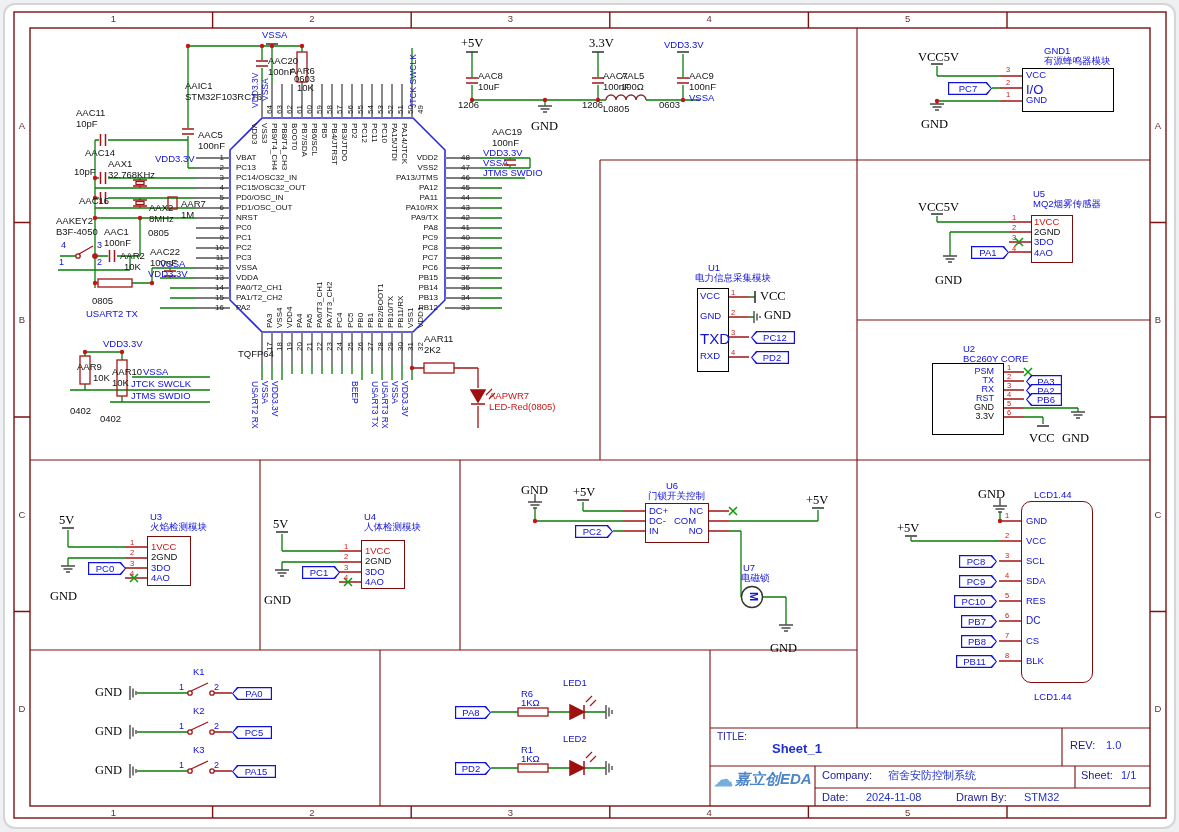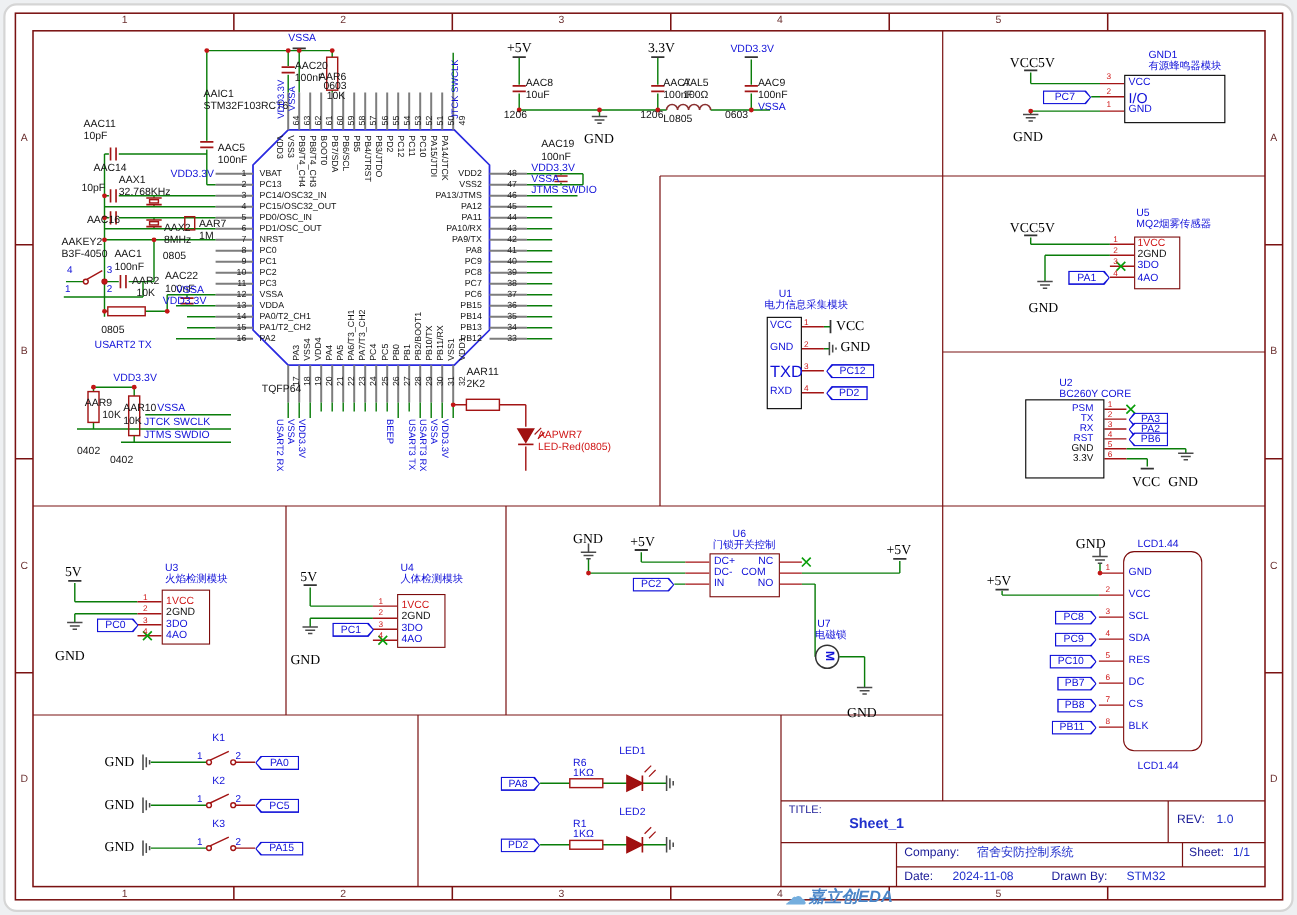--- a/index.html
+++ b/index.html
@@ -42,21 +42,21 @@
   .tcols .nm{position:absolute;left:1.5px;top:123px;transform:rotate(90deg);transform-origin:0 0;font-size:8px;color:#111;white-space:pre;}
   .bcols .num{position:absolute;left:8px;top:351px;transform:rotate(-90deg);transform-origin:0 0;font-size:8px;color:#222;white-space:pre;}
   .bcols .nm{position:absolute;left:8px;top:328px;transform:rotate(-90deg);transform-origin:0 0;font-size:8px;color:#111;white-space:pre;}
   .mrows{position:absolute;}
   .mrows .row{line-height:1;}
   .znum{color:#6b3030;font-size:9.5px;}
   .zoneh{position:absolute;left:14px;width:993px;height:16px;display:flex;}
   .zoneh span{flex:1;text-align:center;line-height:16px;}
   .zonev{position:absolute;top:28px;width:16px;height:778px;display:flex;flex-direction:column;}
   .zonev span{flex:1;display:flex;align-items:center;justify-content:center;}
-  .logo{position:absolute;left:714px;top:768px;color:#4a86c8;font-weight:bold;font-style:italic;font-size:15px;margin-top:36px;}
+  .logo{position:absolute;left:714px;top:768px;color:#4a86c8;font-weight:bold;font-style:italic;font-size:15px;}
   .logo .cloud{font-style:normal;color:#74aede;font-size:19px;vertical-align:-2px;margin-right:2px;}
 </style>
 </head>
 <body>
 
 <div id="stage">
   <div class="frame"></div>
 
   <svg width="1179" height="832" viewBox="0 0 1179 832">
 

